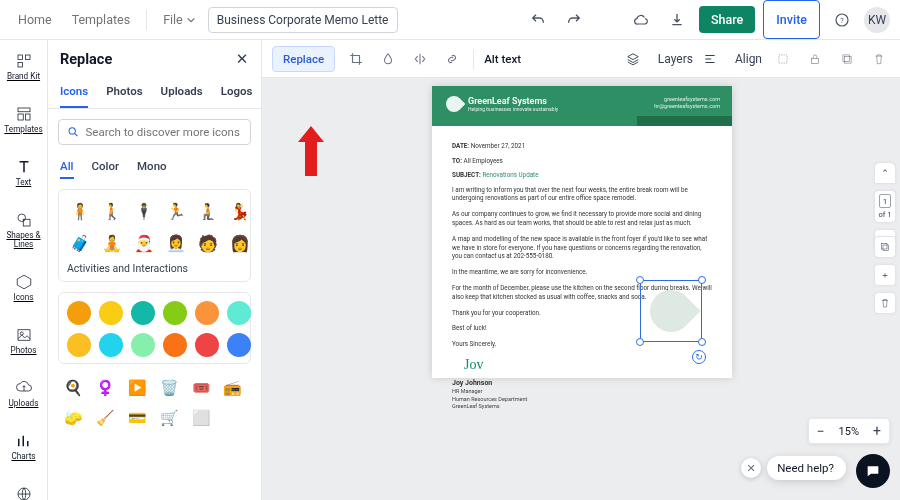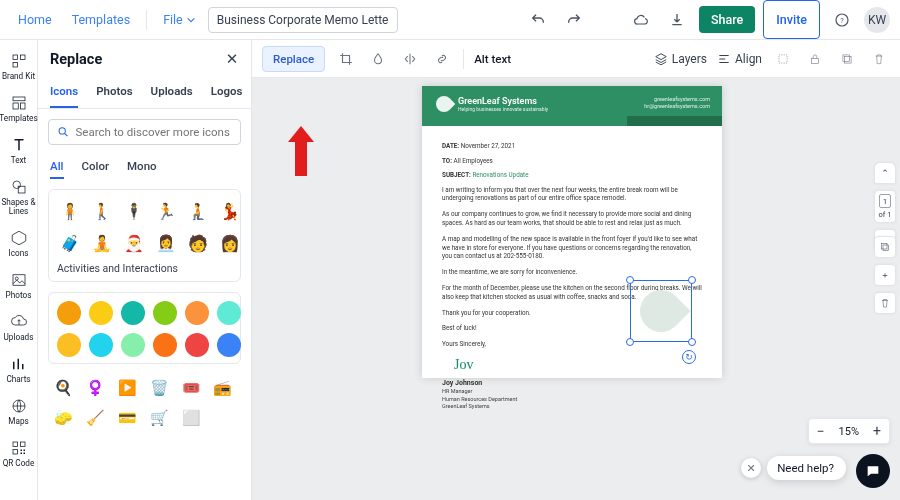--- a/index.html
+++ b/index.html
@@ -1,31 +1,31 @@
 <!DOCTYPE html>
 <html><head>
   <meta charset="utf-8">
   <style>
     * { box-sizing: border-box; margin: 0; padding: 0; font-family: -apple-system, BlinkMacSystemFont, "Segoe UI", Roboto, sans-serif; }
     html, body { width: 900px; height: 500px; overflow: hidden; background: #fff; }
     .topbar { display: flex; align-items: center; height: 40px; padding: 0 10px; gap: 8px; border-bottom: 1px solid #e5e7eb; }
     .topbar .left { display:flex; align-items:center; gap:4px;}
-    .top-link { font-size: 12.5px; padding: 6px 8px; color:#3b82f6; cursor:pointer; border-radius:4px; }
+    .top-link { font-size: 12.5px; padding: 6px 8px; color:#737373; cursor:pointer; border-radius:4px; }
     .top-divider { height:20px; width:1px; background:#e5e7eb; margin:0 4px;}
     .file-drop { display:flex; align-items:center; gap:3px;}
     .file-name-input { height:26px; padding:0 8px; border:1px solid #d1d5db; border-radius:4px; font-size:12px; width:190px; color:#374151;}
     .spacer { flex:1; }
     .icon-btn { width:28px; height:28px; display:flex; align-items:center; justify-content:center; border-radius:4px; cursor:pointer; color:#4b5563;}
     .icon-btn svg{ width:16px; height:16px; }
     .share-btn { background:#0d8564; color:#fff; border:none; border-radius:4px; font-size:12.5px; padding:6px 12px; cursor:pointer; font-weight:500;}
     .invite-btn { color:#2563eb; background:#fff; border:1px solid #2563eb; border-radius:4px; font-size:12.5px; padding:11px 12px; cursor:pointer; font-weight:500;}
     .avatar { width:26px; height:26px; border-radius:50%; background:#e5e7eb; color:#374151; display:flex; align-items:center; justify-content:center; font-size:12px; font-weight:400;}
     .main { display:flex; height:460px;}
     
-    .rail { width:38px; background:#fff; border-right:1px solid #e5e7eb; display:flex; flex-direction:column; align-items:center; padding-top:6px; gap:1px;}
+    .rail { width:48px; background:#fff; border-right:1px solid #e5e7eb; display:flex; flex-direction:column; align-items:center; padding-top:6px; gap:12px;text-decoration:underline;}
     .rail-item { width:50px; display:flex; flex-direction:column; align-items:center; justify-content:center; padding:6px 0; cursor:pointer; color:#111827;}
     .rail-item svg{ width:18px; height:18px; color:#111827;}
     .rail-item span{ font-size:8.2px; margin-top:2px; text-align:center; line-height:1.1;}
     
     .panel { width:214px; background:#fff; border-right:1px solid #e5e7eb; display:flex; flex-direction:column;}
     .panel-head { display:flex; align-items:center; justify-content:space-between; padding:10px 10px 8px 12px;}
     .panel-head h2{ font-size:14.5px; font-weight:700; color:#111827;}
     .close-x { width:18px; height:18px; display:flex; align-items:center; justify-content:center; cursor:pointer; color:#374151; font-size:15px;}
     .panel-tabs { display:flex; gap:18px; padding: 2px 12px 0 12px; border-bottom:1px solid #e5e7eb;}
     .ptab { font-size:11.5px; font-weight:600; color:#374151; padding:6px 0 8px 0; cursor:pointer;}
@@ -45,21 +45,21 @@
     .circ{ width:24px;height:24px;border-radius:50%;}
     .group-label{ font-size:10.5px; color:#374151; margin-top:6px;}
     .sqico{ width:24px; height:24px; display:flex; align-items:center; justify-content:center; font-size:15px;}
     
     .canvas-area{ flex:1; background:#ecedef; display:flex; flex-direction:column; position:relative;}
     .canvas-toolbar{ height:38px; background:#fff; border-bottom:1px solid #e5e7eb; display:flex; align-items:center; padding:0 10px; gap:10px;}
     .replace-chip{ background:#eaf1ff; border:1px solid #c7d9ff; color:#2b5ccd; border-radius:4px; font-size:11.5px; padding:5px 10px; cursor:pointer; font-weight:500;}
     .tb-sep{ width:1px; height:20px; background:#e5e7eb;}
     .alt-text{ font-size:11.5px; color:#111827; cursor:pointer; font-weight:500;}
     .tb-spacer{ flex:1;}
-    .tb-item{ display:flex; align-items:center; gap:4px; color:#374151; font-size:12px; cursor:pointer;}
+    .tb-item{ display:flex; align-items:center; gap:18px; color:#374151; font-size:12px; cursor:pointer;}
     .tb-item svg{width:14px;height:14px;}
     .tb-small{ width:22px; height:22px; display:flex; align-items:center; justify-content:center; color:#6b7280; cursor:pointer;}
     .tb-small svg{ width:14px; height:14px;}
     
     .arrow{ position:absolute; left:36px; top:48px; width:26px; height:50px; z-index:50; }
     .arrow .shaft{ position:absolute; left:7px; top:14px; width:12px; height:36px; background:#e11d1d;}
     .arrow .head{ position:absolute; left:0; top:0; width:0;height:0; border-left:13px solid transparent; border-right:13px solid transparent; border-bottom:16px solid #e11d1d;}
     
     .stage{ flex:1; position:relative; overflow:hidden;}
     .doc{ position:absolute; left:170px; top:8px; width:300px; height:292px; background:#fff; box-shadow:0 0 8px rgba(0,0,0,.15);}

